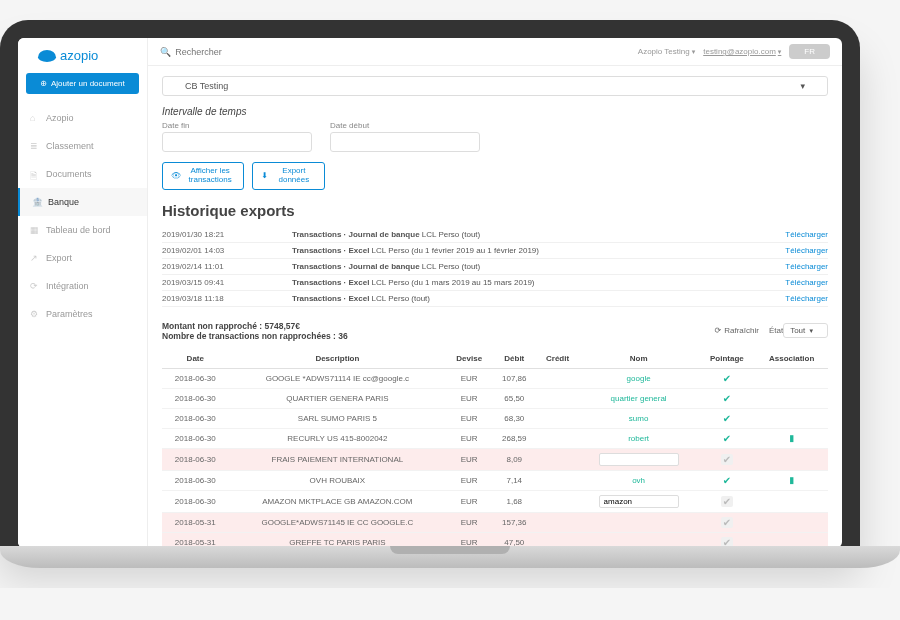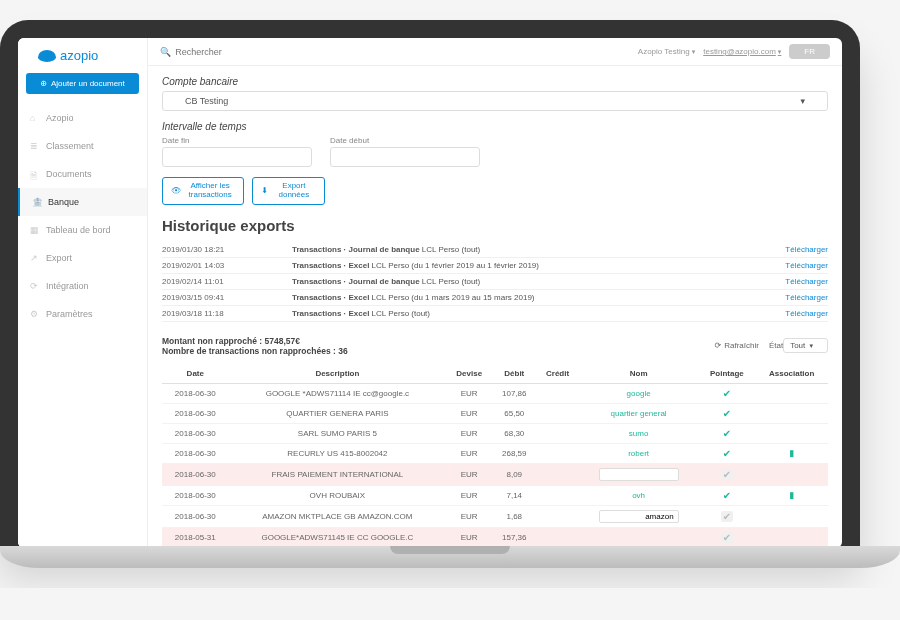--- a/index.html
+++ b/index.html
@@ -42,21 +42,21 @@
 .summary{font-size:8.5px;color:#444}
 .summary b{font-weight:600}
 .refresh{margin-left:auto;font-size:8px;color:#666;cursor:pointer;display:flex;align-items:center;gap:3px}
 .state-label{font-size:8px;color:#666;margin-left:10px}
 .state-select{border:1px solid #ddd;border-radius:3px;padding:2px 14px 2px 6px;font-size:8px;cursor:pointer}
 table{width:100%;border-collapse:collapse;font-size:8px}
 thead th{text-align:center;font-weight:600;color:#444;padding:5px 4px;border-bottom:1px solid #e0e0e0}
 tbody td{text-align:center;padding:4px;border-bottom:1px solid #f2f2f2;color:#666;white-space:nowrap}
 tbody tr.hl{background:#fdecec}
 .nom-link{color:#1fb89a}
-.nom-input{border:1px solid #ddd;border-radius:2px;padding:1px 4px;width:80px;font-size:8px;text-align:right}
+.nom-input{border:1px solid #ddd;border-radius:2px;padding:1px 4px;width:80px;font-size:8px;text-align:left}
 .chk{color:#1fb89a;font-size:10px}
 .chk.grey{color:#bbb;background:#f0f0f0;border-radius:2px;padding:0 2px}
 .assoc{color:#1fb89a;font-size:9px}
 .caret{font-size:7px;margin-left:2px}
 </style>
 </head>
 <body>
 
 <div>
 <div class="laptop">
@@ -117,21 +117,20 @@
       <span>Azopio Testing</span><span class="caret">▾</span>
     </span>
     <a class="user-email">
       <span>testing@azopio.com</span><span class="caret">▾</span>
     </a>
     <span class="lang">FR</span>
   </div>
 
   <div class="content">
 
-    <div class="section-title">Compte bancaire</div>
     <div class="select">
       <span>CB Testing</span>
       <span style="float:right">▾</span>
     </div>
 
     <div class="section-title">Intervalle de temps</div>
     <div class="date-row">
       <div class="date-col">
         <div class="date-label">Date fin</div>
         <input class="date-input" style="">

